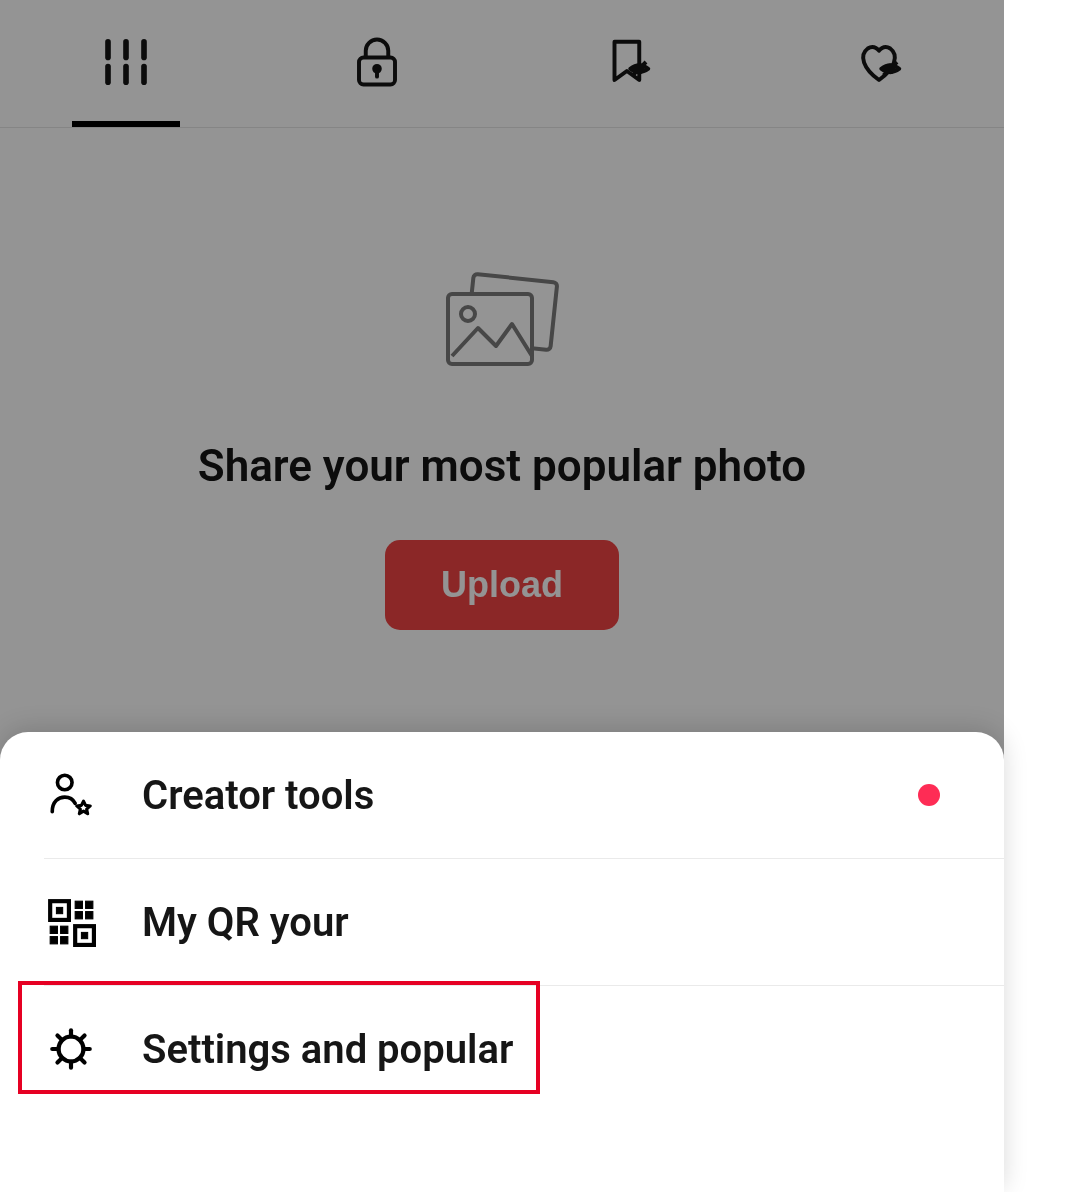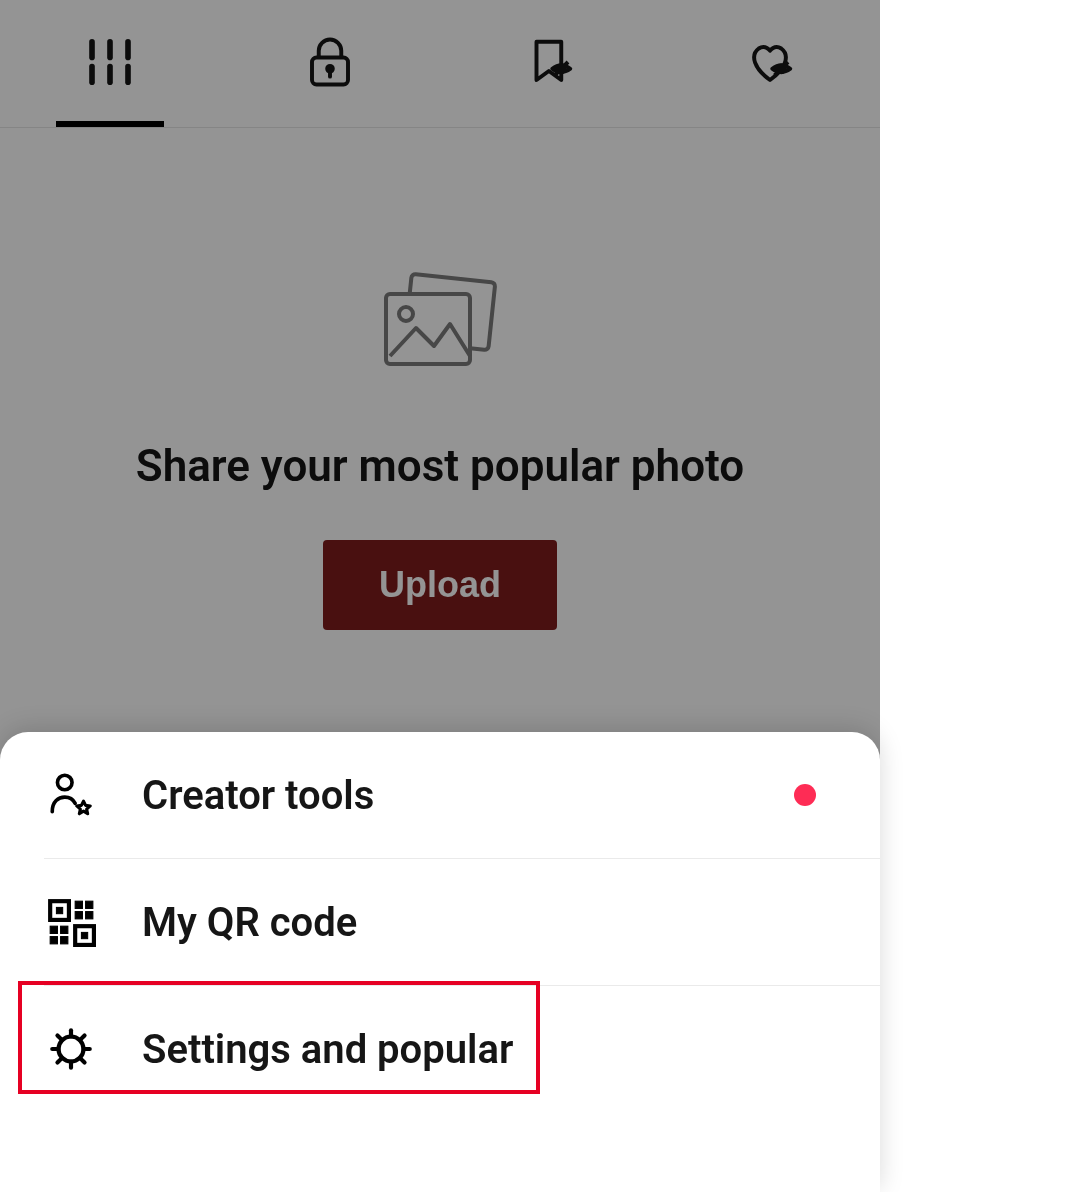--- a/index.html
+++ b/index.html
@@ -1,30 +1,30 @@
 <!DOCTYPE html>
 <html><head>
 <meta charset="utf-8">
 <style>
   * { box-sizing: border-box; margin: 0; padding: 0; }
   html, body { width: 1080px; height: 1192px; font-family: -apple-system, BlinkMacSystemFont, "Segoe UI", Roboto, Helvetica, Arial, sans-serif; background: #fff; overflow: hidden; }
-  .screen { position: relative; width: 880px; height: 1192px; background: #fff; }
+  .screen { position: relative; width: 1004px; height: 1192px; background: #fff; }
   .dim-overlay { position: absolute; inset: 0; background: rgba(0,0,0,0.42); pointer-events: none; }
 
   
   .tabbar { display: flex; align-items: center; justify-content: space-around; height: 128px; border-bottom: 1px solid #e6e6e6; }
   .tab { flex: 1; display: flex; align-items: center; justify-content: center; height: 100%; position: relative; }
   .tab svg { width: 54px; height: 54px; stroke: #161616; }
   .tab.active::after { content: ""; position: absolute; bottom: 0; left: 50%; transform: translateX(-50%); width: 108px; height: 6px; background: #000; }
 
   
   .content { display: flex; flex-direction: column; align-items: center; padding-top: 140px; }
   .photo-icon svg { width: 140px; height: 120px; stroke: #7a7a7a; }
   .empty-title { font-size: 44px; font-weight: 600; color: #161616; margin-top: 48px; }
-  .upload-btn { margin-top: 48px; background: #7f1d1d; color: #fff; font-size: 36px; font-weight: 600; border: none; padding: 24px 56px; border-radius: 4px; }
+  .upload-btn { margin-top: 48px; background: #ef4444; color: #fff; font-size: 36px; font-weight: 600; border: none; padding: 24px 56px; border-radius: 15px; }
 
   
   .sheet { position: absolute; left: 0; right: 0; bottom: 0; background: #fff; border-top-left-radius: 28px; border-top-right-radius: 28px; box-shadow: 0 -4px 24px rgba(0,0,0,0.15); padding-bottom: 80px; }
   .menu-item { display: flex; align-items: center; padding: 36px 44px; position: relative; text-align: center; }
   .menu-item + .menu-item { border-top: 1px solid #eaeaea; margin-left: 44px; padding-left: 0; }
   .menu-item .icon { width: 54px; height: 54px; display: flex; align-items: center; justify-content: center; }
   .menu-item .icon svg { width: 50px; height: 50px; stroke: #000; }
   .menu-label { font-size: 40px; font-weight: 600; color: #161616; margin-left: 44px; }
   .notif-dot { position: absolute; right: 64px; top: 50%; transform: translateY(-50%); width: 22px; height: 22px; border-radius: 50%; background: #fe2c55; }
 
@@ -118,21 +118,21 @@
           <rect x="28" y="14" width="7" height="7"></rect>
           <rect x="38" y="14" width="7" height="7"></rect>
           <rect x="4" y="28" width="7" height="7"></rect>
           <rect x="14" y="28" width="7" height="7"></rect>
           <rect x="4" y="38" width="7" height="7"></rect>
           <rect x="14" y="38" width="7" height="7"></rect>
           <rect x="28" y="28" width="18" height="18" fill="none" stroke="#000" stroke-width="4"></rect>
           <rect x="34" y="34" width="6" height="6"></rect>
         </svg>
       </span>
-      <span class="menu-label">My QR code</span>
+      <span class="menu-label">My QR your</span>
     </div>
 
     <div class="menu-item">
       <span class="icon">
         <svg viewBox="0 0 48 48" fill="none" stroke-width="4">
           <circle cx="24" cy="24" r="12"></circle>
           <g stroke-linecap="round">
             <line x1="24" y1="6" x2="24" y2="12"></line>
             <line x1="24" y1="36" x2="24" y2="42"></line>
             <line x1="6" y1="24" x2="12" y2="24"></line>

